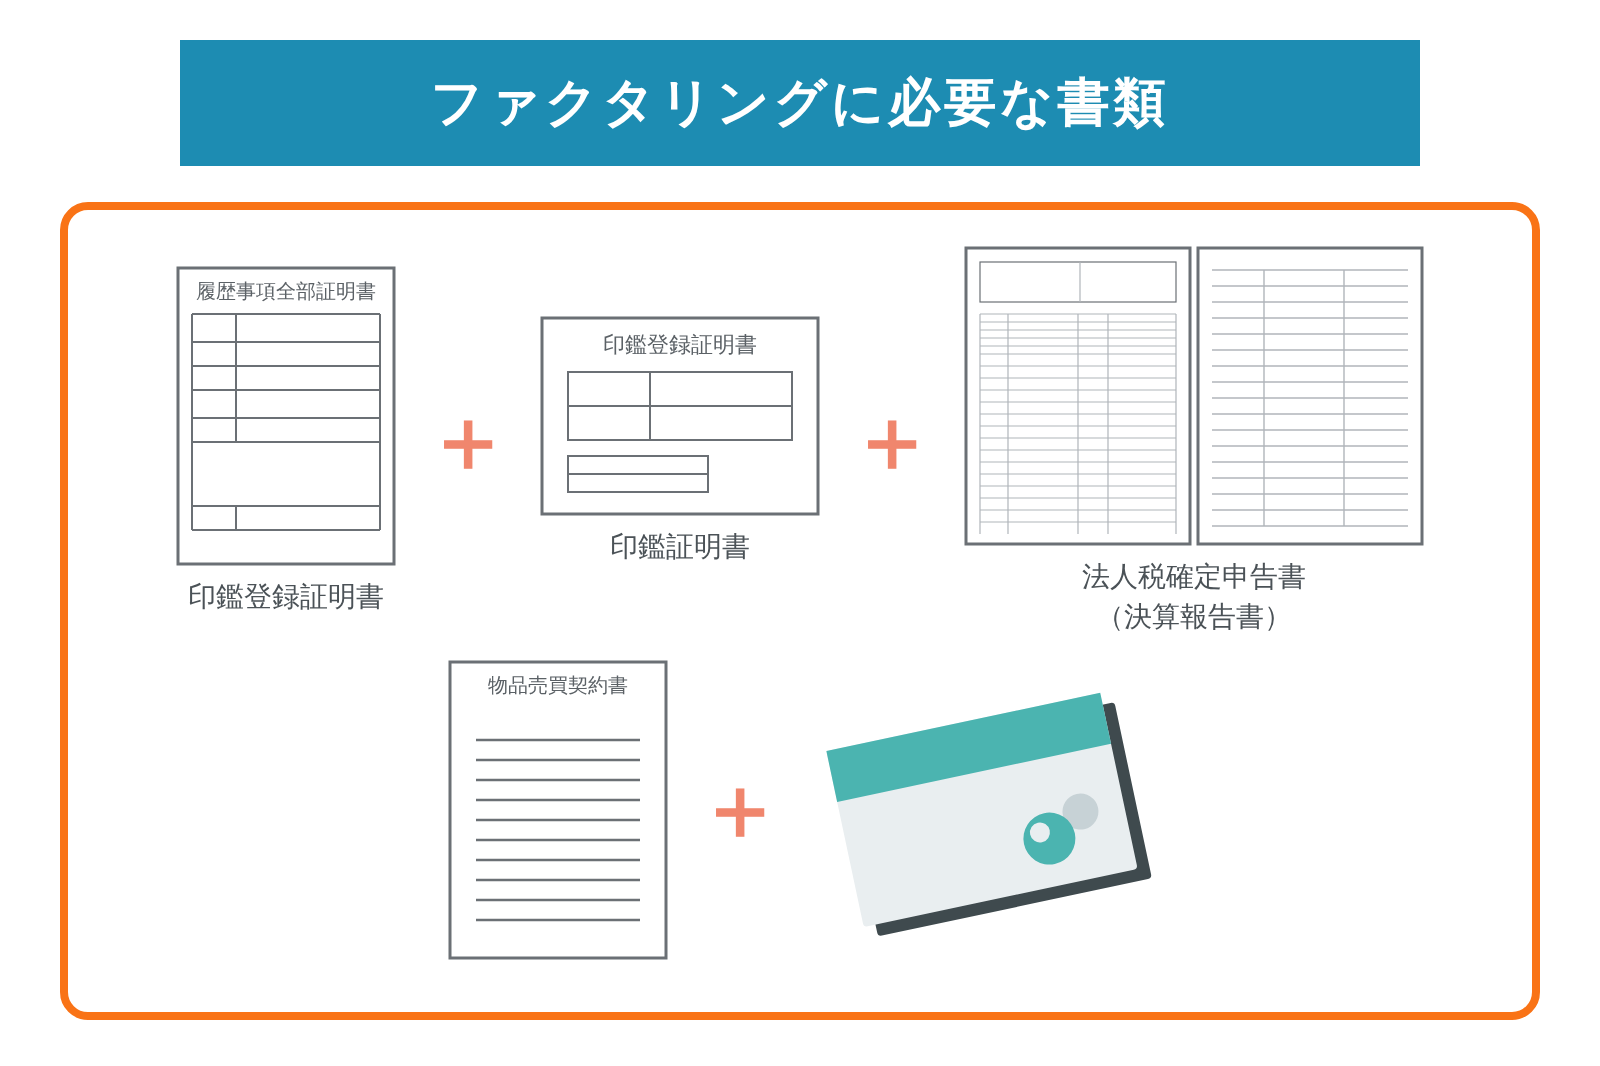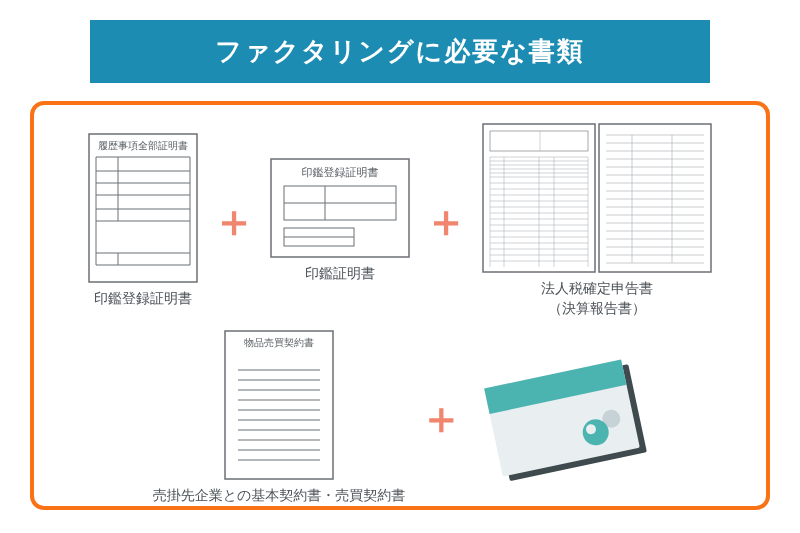--- a/index.html
+++ b/index.html
@@ -187,21 +187,20 @@
           <line x1="14" y1="60" x2="96" y2="60"></line>
           <line x1="14" y1="70" x2="96" y2="70"></line>
           <line x1="14" y1="80" x2="96" y2="80"></line>
           <line x1="14" y1="90" x2="96" y2="90"></line>
           <line x1="14" y1="100" x2="96" y2="100"></line>
           <line x1="14" y1="110" x2="96" y2="110"></line>
           <line x1="14" y1="120" x2="96" y2="120"></line>
           <line x1="14" y1="130" x2="96" y2="130"></line>
         </g>
       </svg>
-      <div class="caption">売掛先企業との基本契約書・売買契約書</div>
     </div>
 
     <div class="plus">＋</div>
 
     <div class="item">
       <svg width="170" height="130" viewBox="0 0 170 130">
         <g transform="translate(85,65) rotate(-12) translate(-70,-45)">
 
           <rect x="6" y="6" width="140" height="90" rx="2" fill="#3f4a4e"></rect>
 

